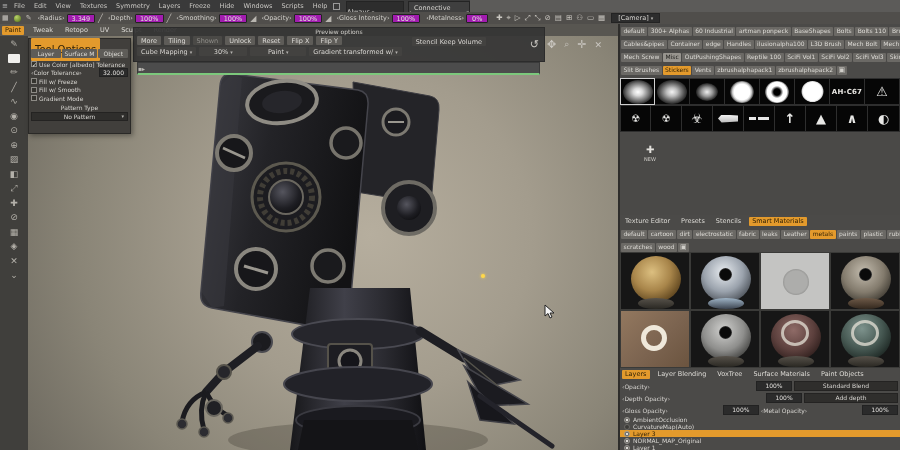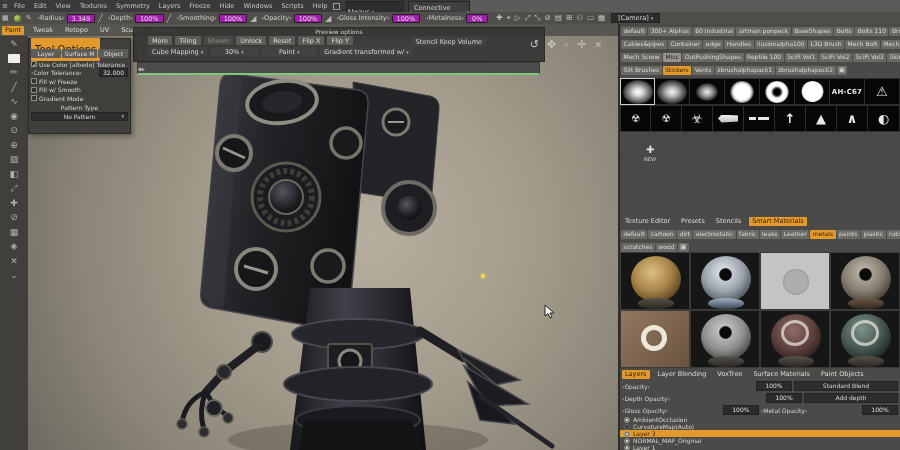--- a/index.html
+++ b/index.html
@@ -63,21 +63,21 @@
   .viewport{position:absolute;left:28px;top:36px;width:590px;height:414px;
         background:radial-gradient(circle at 58% 48%, #b6ae9e 0%, #a39c8d 40%, #8a8577 72%, #6e6a60 100%);}
   .yellow-dot{position:absolute;left:453px;top:238px;width:4px;height:4px;border-radius:50%;
         background:#ffd84a;box-shadow:0 0 3px #ffd84a;}
   .cursor{position:absolute;left:516px;top:268px;}
 
   
   .preview-panel{position:absolute;left:133px;top:27px;width:412px;height:35px;
         background:rgba(52,52,52,0.92);border:1px solid #2c2c2c;}
   .pp-title{text-align:center;font-size:6px;color:#cfcdc8;line-height:8px;}
-  .pp-row{display:flex;align-items:flex-end;gap:3px;padding:0 14px;}
+  .pp-row{display:flex;align-items:flex-end;gap:3px;padding:0 3px;}
   .pp-btn{background:#5e5c58;color:#dedcd8;font-size:6.5px;padding:0.5px 4px;border-radius:1px;white-space:nowrap;}
   .pp-btn.dim{color:#8f8d89;background:#4a4946;}
   .pp-chip{background:#434240;color:#d6d4d0;font-size:6.5px;padding:0.5px 4px;border-radius:1px;
         display:flex;align-items:center;white-space:nowrap;}
   .pp-icons{position:absolute;right:4px;top:8px;display:flex;gap:8px;align-items:center;}
   .pp-icons span{color:#c9c6c0;font-size:11px;}
   .pp-icons .sm{font-size:9px;}
 
   
   .smp-bar{position:absolute;left:137px;top:62px;width:403px;height:13px;background:#4c4c4c;

